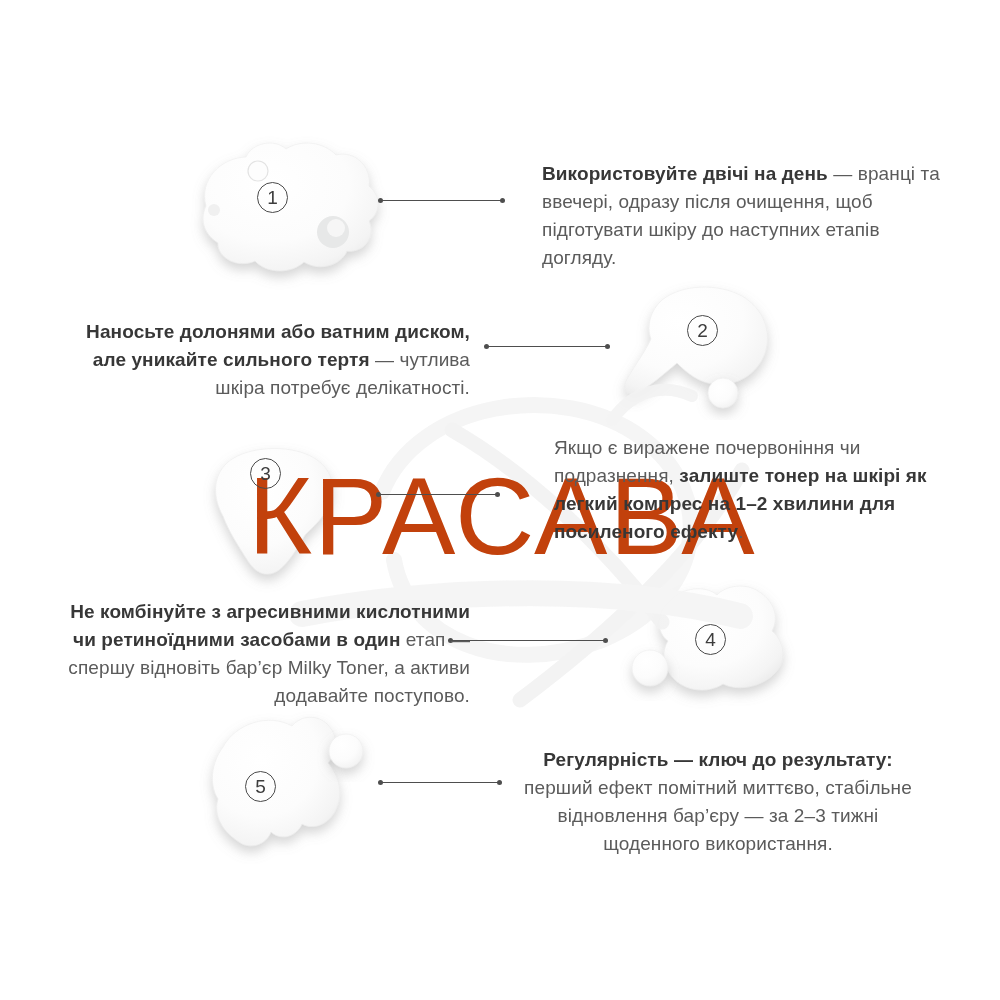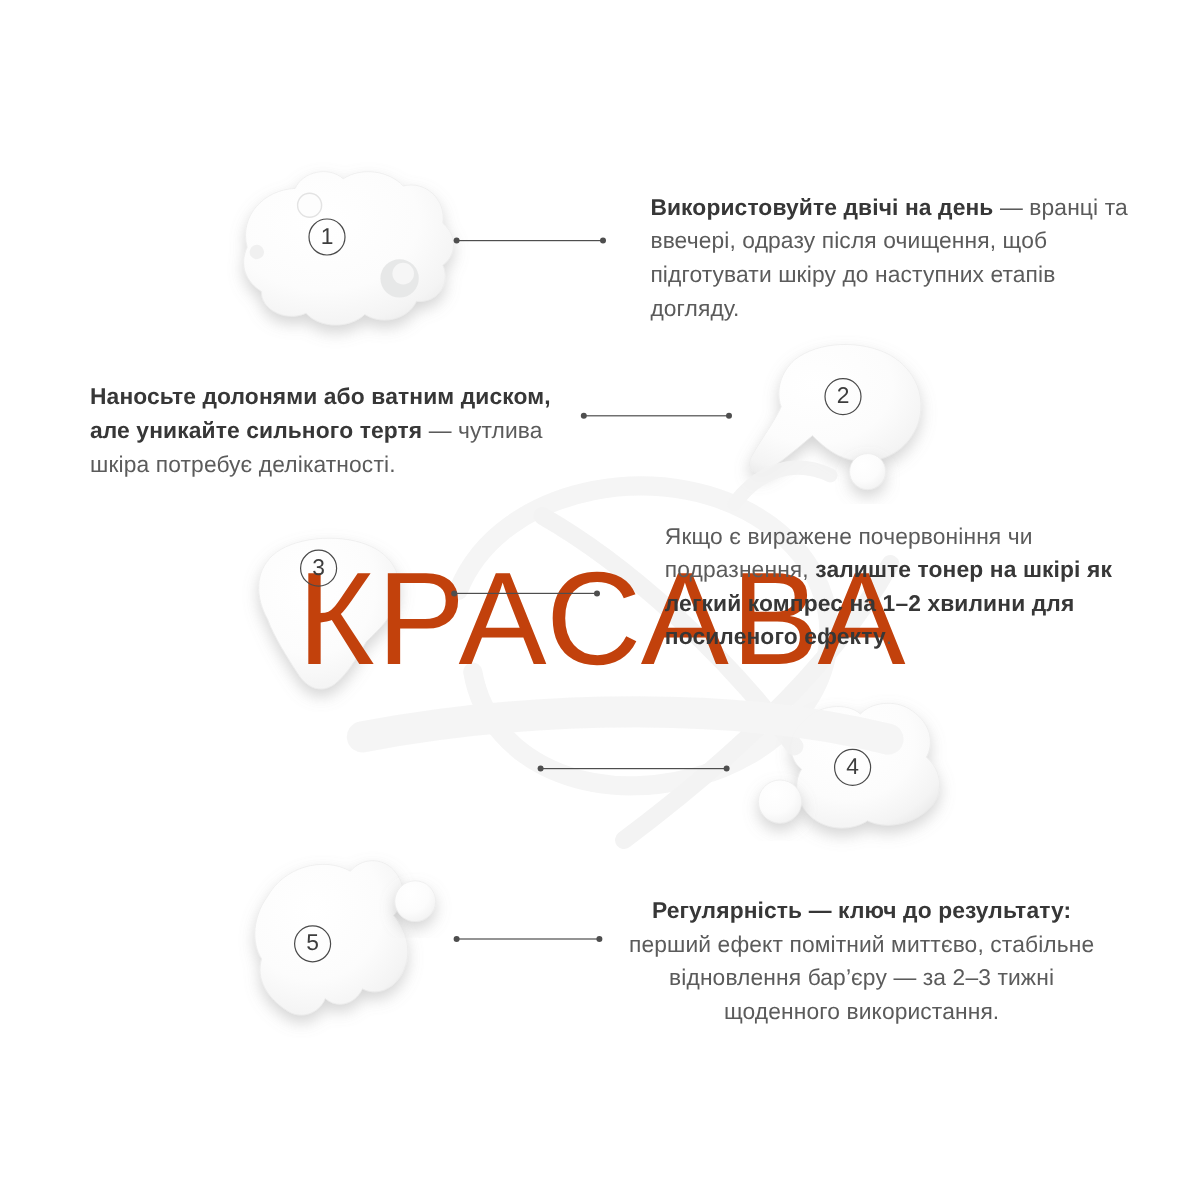--- a/index.html
+++ b/index.html
@@ -40,21 +40,21 @@
   .connector::after{right:-2px;}
   .c1{left:380px;top:200px;width:123px;}
   .c2{left:486px;top:346px;width:122px;}
   .c3{left:378px;top:494px;width:120px;}
   .c4{left:450px;top:640px;width:156px;}
   .c5{left:380px;top:782px;width:120px;}
   .step{position:absolute;z-index:5;font-size:19px;line-height:28px;letter-spacing:.1px;}
   .step .b{font-weight:700;color:#373737;}
   .step .r{font-weight:400;color:#5b5b5b;}
   .t1{left:514px;top:160px;width:400px;text-align:left;margin-left:28px;}
-  .t2{left:75px;top:318px;width:395px;text-align:left;}
+  .t2{left:75px;top:318px;width:395px;text-align:right;}
   .t3{left:514px;top:434px;width:412px;text-align:left;margin-left:40px;}
   .t4{left:62px;top:598px;width:408px;text-align:right;}
   .t5{left:514px;top:746px;width:408px;text-align:center;}
 </style>
 </head>
 <body>
 
 <div class="canvas">
 
   <svg class="layer blobs" width="1000" height="1000" viewBox="0 0 1000 1000">
@@ -118,15 +118,16 @@
 
   <div class="connector c1"></div>
   <div class="connector c2"></div>
   <div class="connector c3"></div>
   <div class="connector c4"></div>
   <div class="connector c5"></div>
 
   <div class="step t1"><span class="b">Використовуйте двічі на день</span><span class="r"> — вранці та ввечері, одразу після очищення, щоб підготувати шкіру до наступних етапів догляду.</span></div>
   <div class="step t2"><span class="b">Наносьте долонями або ватним диском, але уникайте сильного тертя</span><span class="r"> — чутлива шкіра потребує делікатності.</span></div>
   <div class="step t3"><span class="r">Якщо є виражене почервоніння чи подразнення, </span><span class="b">залиште тонер на шкірі як легкий компрес на 1–2 хвилини для посиленого ефекту</span><span class="r">.</span></div>
+  <div class="step t4"><span class="b">Не комбінуйте з агресивними кислотними чи ретиноїдними засобами в один</span><span class="r"> етап — спершу відновіть бар’єр Milky Toner, а активи додавайте поступово.</span></div>
   <div class="step t5"><span class="b">Регулярність — ключ до результату:</span><br><span class="r">перший ефект помітний миттєво, стабільне відновлення бар’єру — за 2–3 тижні щоденного використання.</span></div>
 
 </div>
 
 </body></html>

